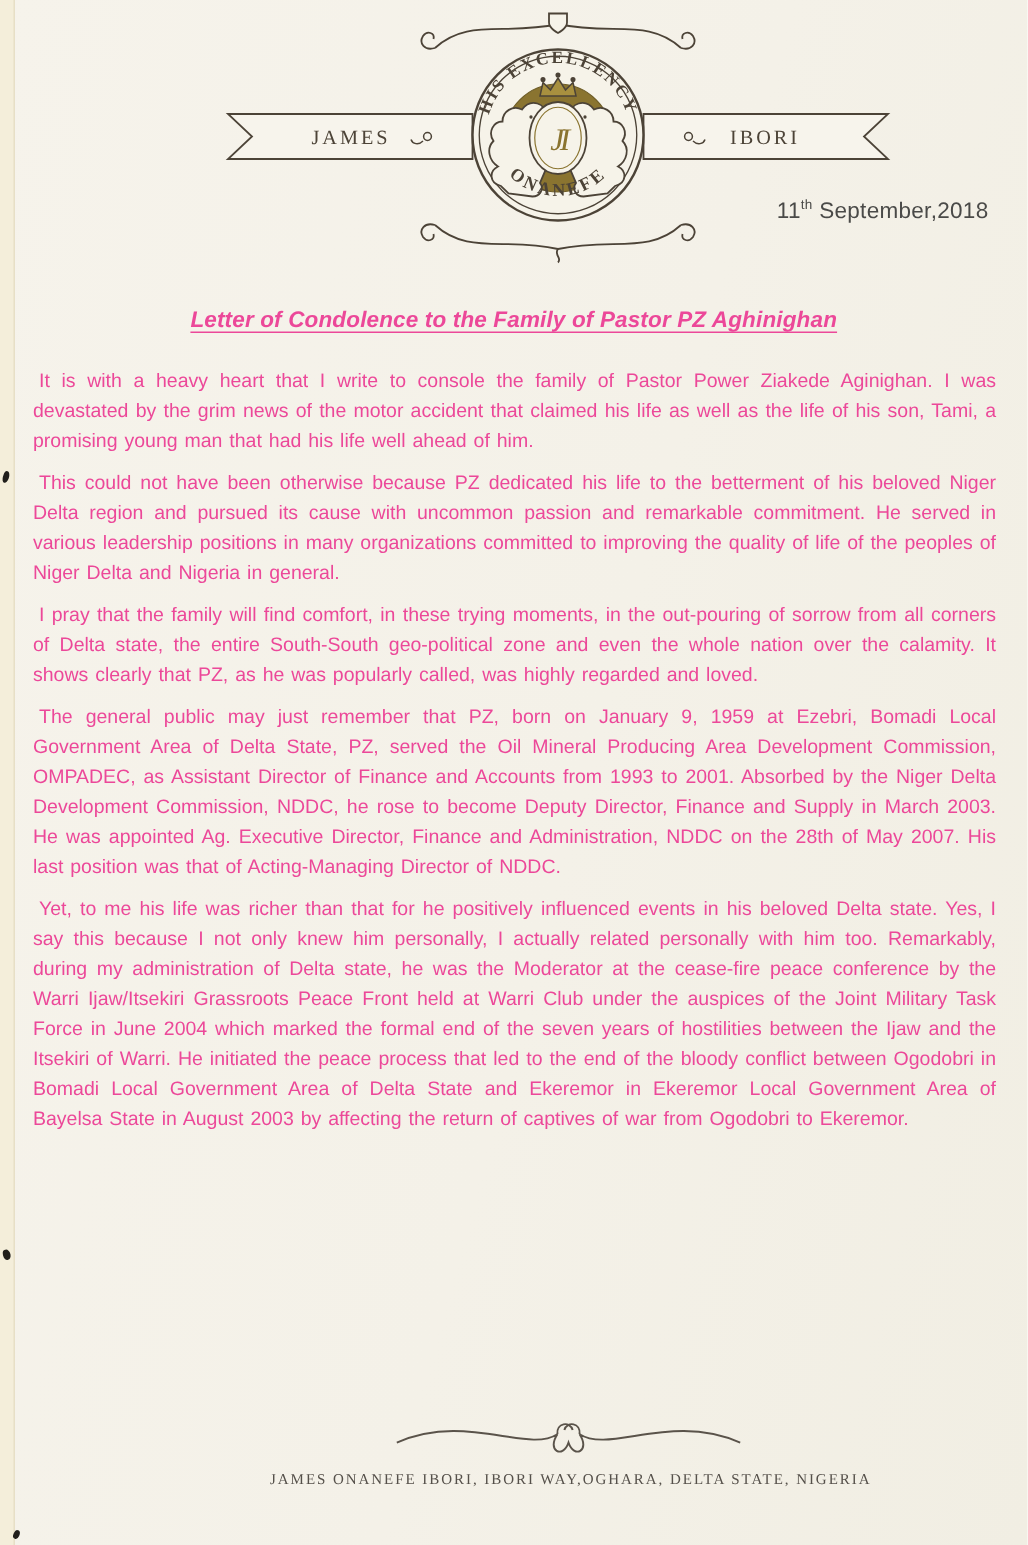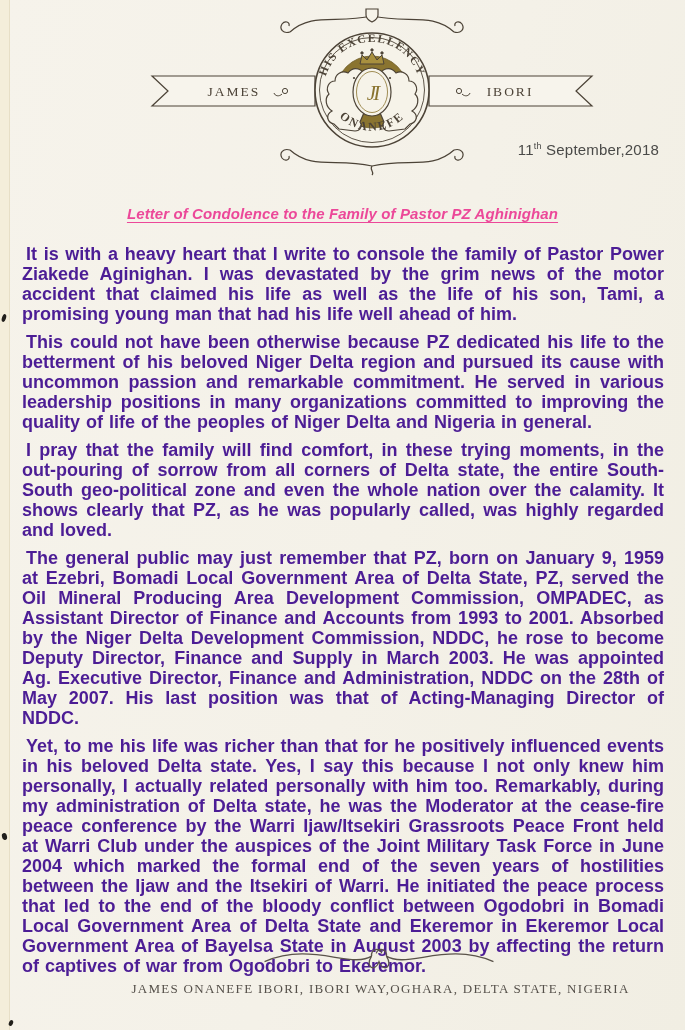--- a/index.html
+++ b/index.html
@@ -9,46 +9,45 @@
     font-family:"Liberation Sans",sans-serif;
     position:relative;
     color:#4e4d4b;
   }
   .edge-strip{
     position:absolute;left:0;top:0;width:9px;height:1030px;
     background:#f4eeda;border-right:1px solid rgba(190,180,140,.25);
   }
   .crest-wrap{width:500px;height:170px;margin:6px 0 0 122px;}
   .date-line{
-    position:absolute;top:141px;right:26px;
+    position:absolute;top:131px;right:26px;
     font-size:15px;color:#4a4a48;letter-spacing:.2px;
   }
   .date-line sup{font-size:9px;}
   .letter-title{
     margin:30px 0 0 0;text-align:center;
     font-size:15px;font-weight:bold;color:#ec4899;
     text-decoration:underline;text-underline-offset:3px;
     letter-spacing:.1px;line-height:16px;font-style:italic;
   }
   .letter-body{margin:22px 21px 0 22px;}
   .letter-body p{
     margin:0 0 8px 0;text-align:justify;text-indent:4px;
-    font-size:18px;line-height:20px;color:#4c1d95;
+    font-size:13px;line-height:20px;color:#ec4899;
     word-spacing:1px;
-    font-weight:bold;
   }
   .footer-flourish{
     position:absolute;top:936px;left:50%;
     transform:translateX(calc(-50% + 36px));
   }
   .footer-address{
     position:absolute;top:981px;left:76px;right:0;
     text-align:center;
     font-family:"Liberation Serif",serif;
-    font-size:13px;letter-spacing:1.3px;color:#55504a;
+    font-size:10px;letter-spacing:1.3px;color:#55504a;
   }
   .speck{position:absolute;background:#211f1b;border-radius:45% 55% 50% 50%;}
   .speck.s1{left:2px;top:314px;width:4px;height:8px;transform:rotate(18deg);}
   .speck.s2{left:2px;top:833px;width:5px;height:7px;transform:rotate(-12deg);}
   .speck.s3{left:9px;top:1020px;width:4px;height:6px;transform:rotate(25deg);}
   svg text{font-family:"Liberation Serif",serif;}
 </style>
 </head>
 <body>
 

